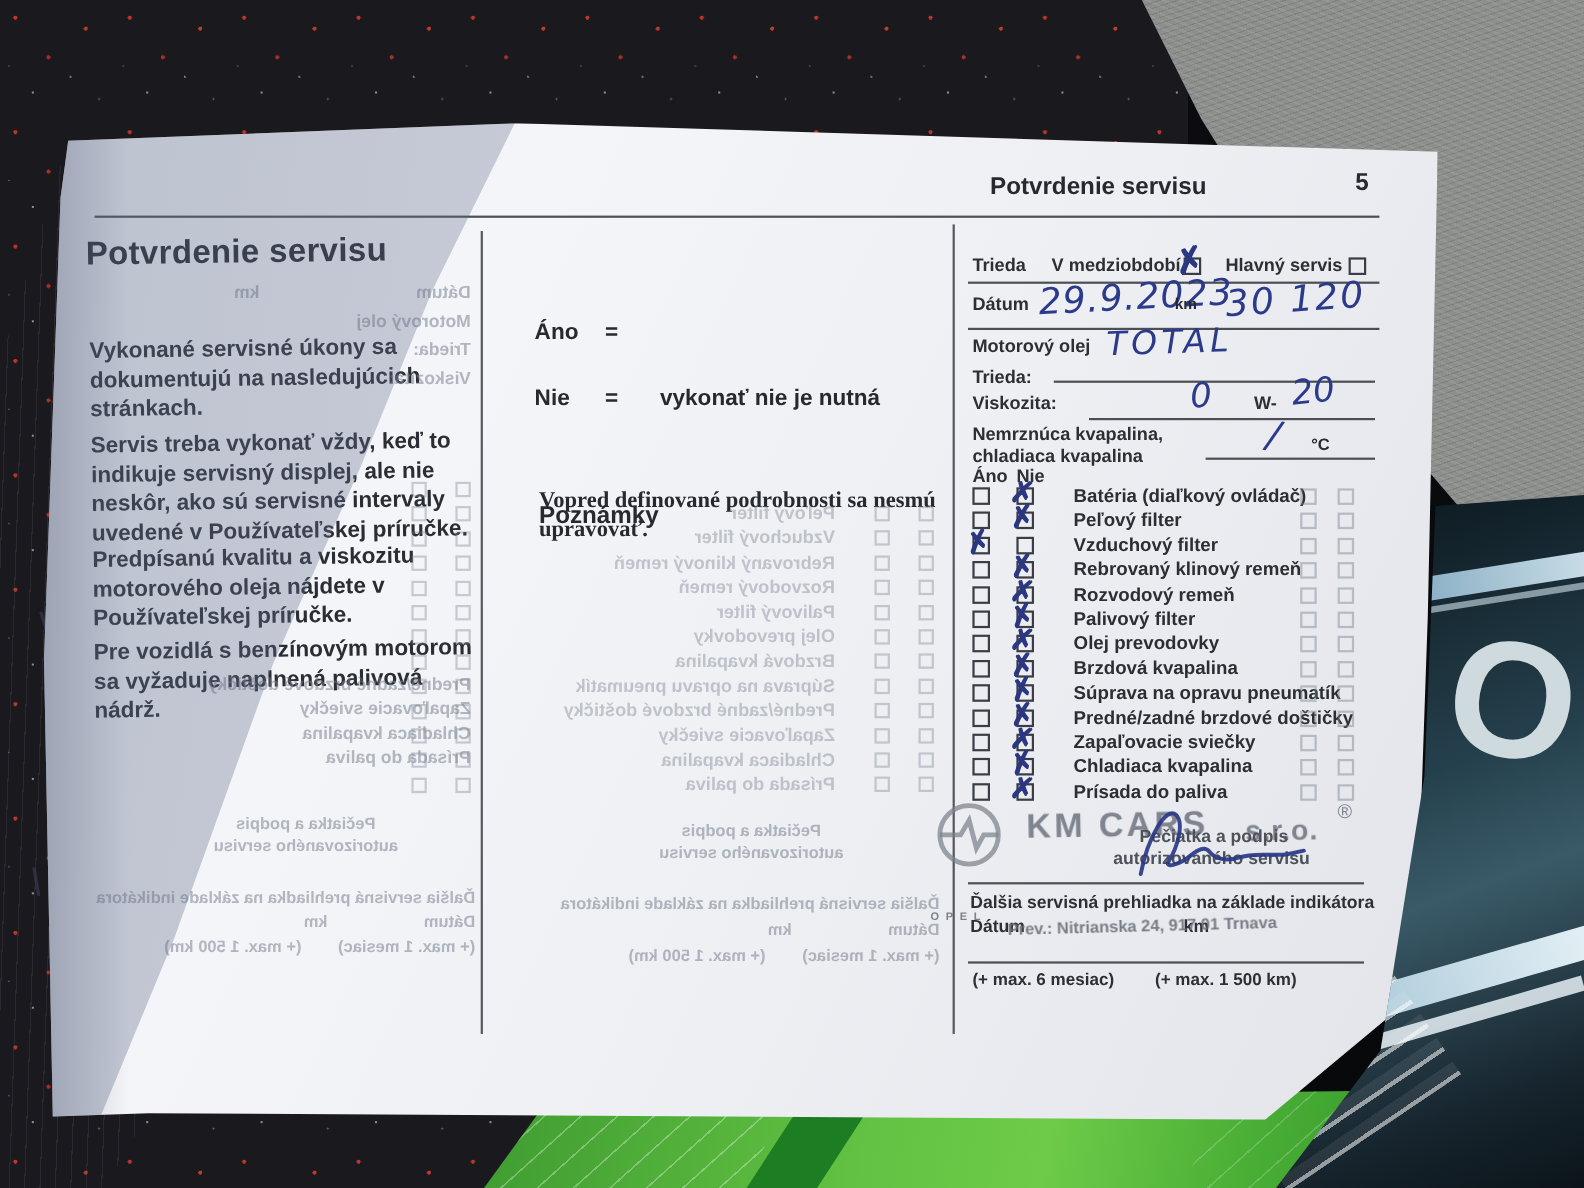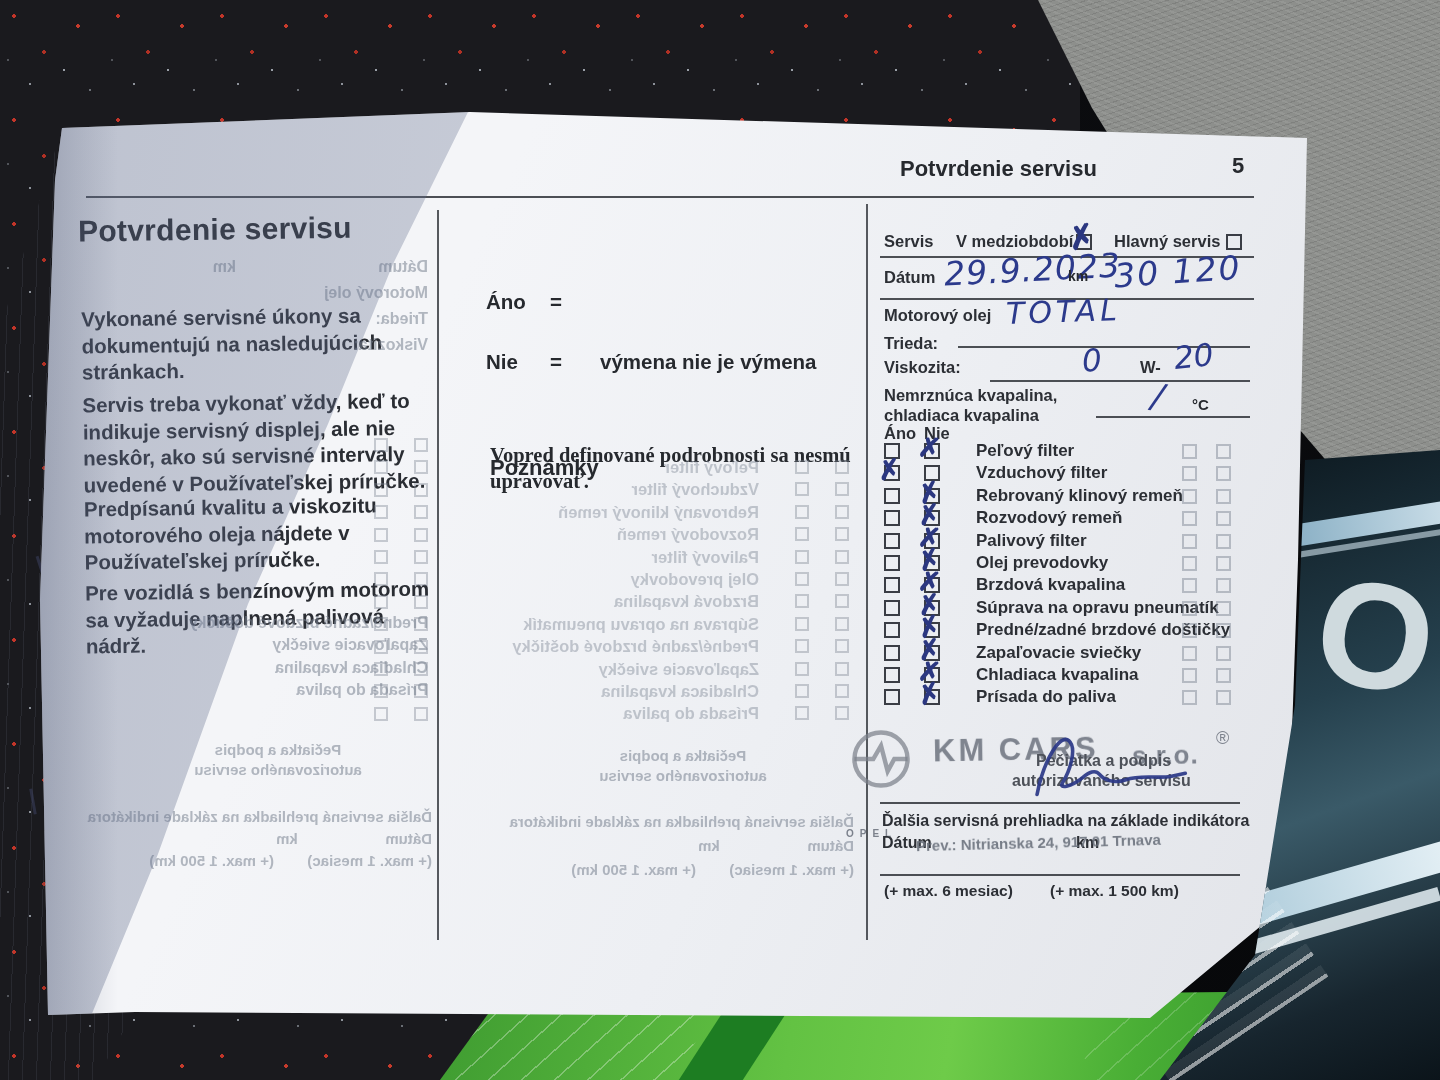--- a/index.html
+++ b/index.html
@@ -234,21 +234,21 @@
         <div class="g-row ans-nie">
           <span class="gb1"></span>
           <span class="gb2"></span>
         </div>
       </div>
 
     <div class="abs def" style="left:458px;top:186px;">Áno</div>
     <div class="abs def" style="left:522px;top:186px;">=</div>
     <div class="abs def" style="left:458px;top:246px;">Nie</div>
     <div class="abs def" style="left:522px;top:246px;">=</div>
-    <div class="abs def" style="left:572px;top:246px;width:260px;">výmena nie je výmena</div>
+    <div class="abs def" style="left:572px;top:246px;width:260px;">vykonať nie je nutná</div>
     <div class="abs mh" style="left:462px;top:306px;font-size:22px;margin-top:44px;">Poznámky</div>
     <div class="abs def" style="left:462px;top:338px;width:370px;line-height:26px;font-family:Liberation Serif, serif;">Vopred definované podrobnosti sa nesmú upravovať.</div>
 
     <div class="ghost-mid-list ghost">
         <div class="g-row">
         <span class="gb1"></span>
         <span class="gb2"></span>
         <span class="g-label">Peľový filter</span>
       </div>
         <div class="g-row">
@@ -310,21 +310,21 @@
     <div class="abs ghost" style="left:540px;top:642px;width:230px;font-size:15px;font-weight:bold;line-height:20px;text-align:center;">
         <div class="g-line">Pečiatka a podpis</div>
         <div class="g-line">autorizovaného servisu</div>
       </div>
     <div class="abs ghost" style="left:450px;top:706px;width:376px;font-size:15px;font-weight:bold;line-height:24px;">
         <div class="g-line">Ďalšia servisná prehliadka na základe indikátora</div>
         <div class="g-line">Dátum                     km</div>
         <div class="g-line">(+ max. 1 mesiac)        (+ max. 1 500 km)</div>
       </div>
 
-    <div class="abs lbl" style="left:856px;top:128px;">Servis</div>
+    <div class="abs lbl" style="left:856px;top:128px;">Trieda</div>
     <div class="abs lbl" style="left:928px;top:128px;">V medziobdobí</div>
     <span class="cb" style="left:1048px;top:130px;">
       <i class="xmark" style="display:block;font-size:32px;left:-10px;top:-12px;transform:rotate(-12deg);"></i>
     </span>
     <div class="abs lbl" style="left:1086px;top:128px;">Hlavný servis</div>
     <span class="cb" style="left:1198px;top:130px;"></span>
     <div class="hline" style="left:852px;top:152px;width:374px;"></div>
 
     <div class="abs lbl" style="left:856px;top:164px;">Dátum</div>
     <div class="abs hand" style="left:916px;top:146px;font-size:33px;transform:rotate(-3deg);letter-spacing:1px;">29.9.2023</div>
@@ -346,20 +346,29 @@
     <div class="abs lbl" style="left:856px;top:282px;text-align:right;">Nemrznúca kvapalina,</div>
     <div class="abs lbl" style="left:856px;top:302px;">chladiaca kvapalina</div>
     <div class="abs hand" style="left:1124px;top:272px;font-size:34px;transform:rotate(8deg);">/</div>
     <div class="abs sm" style="left:1164px;top:292px;font-size:15px;">°C</div>
     <div class="hline" style="left:1068px;top:312px;width:154px;height:1.5px;"></div>
 
     <div class="abs lbl" style="left:856px;top:320px;">Áno</div>
     <div class="abs lbl" style="left:896px;top:320px;">Nie</div>
 
     <div class="chk-list">
+        <div class="chk-row ans-nie">
+        <span class="cb ano"></span>
+        <span class="cb nie">
+            <i class="xmark"></i>
+          </span>
+        <span class="chk-label">Batéria (diaľkový ovládač)</span>
+        <span class="gsq g1"></span>
+        <span class="gsq g2"></span>
+      </div>
         <div class="chk-row ans-nie">
         <span class="cb ano"></span>
         <span class="cb nie">
             <i class="xmark"></i>
           </span>
         <span class="chk-label">Peľový filter</span>
         <span class="gsq g1"></span>
         <span class="gsq g2"></span>
       </div>
         <div class="chk-row ans-ano">

